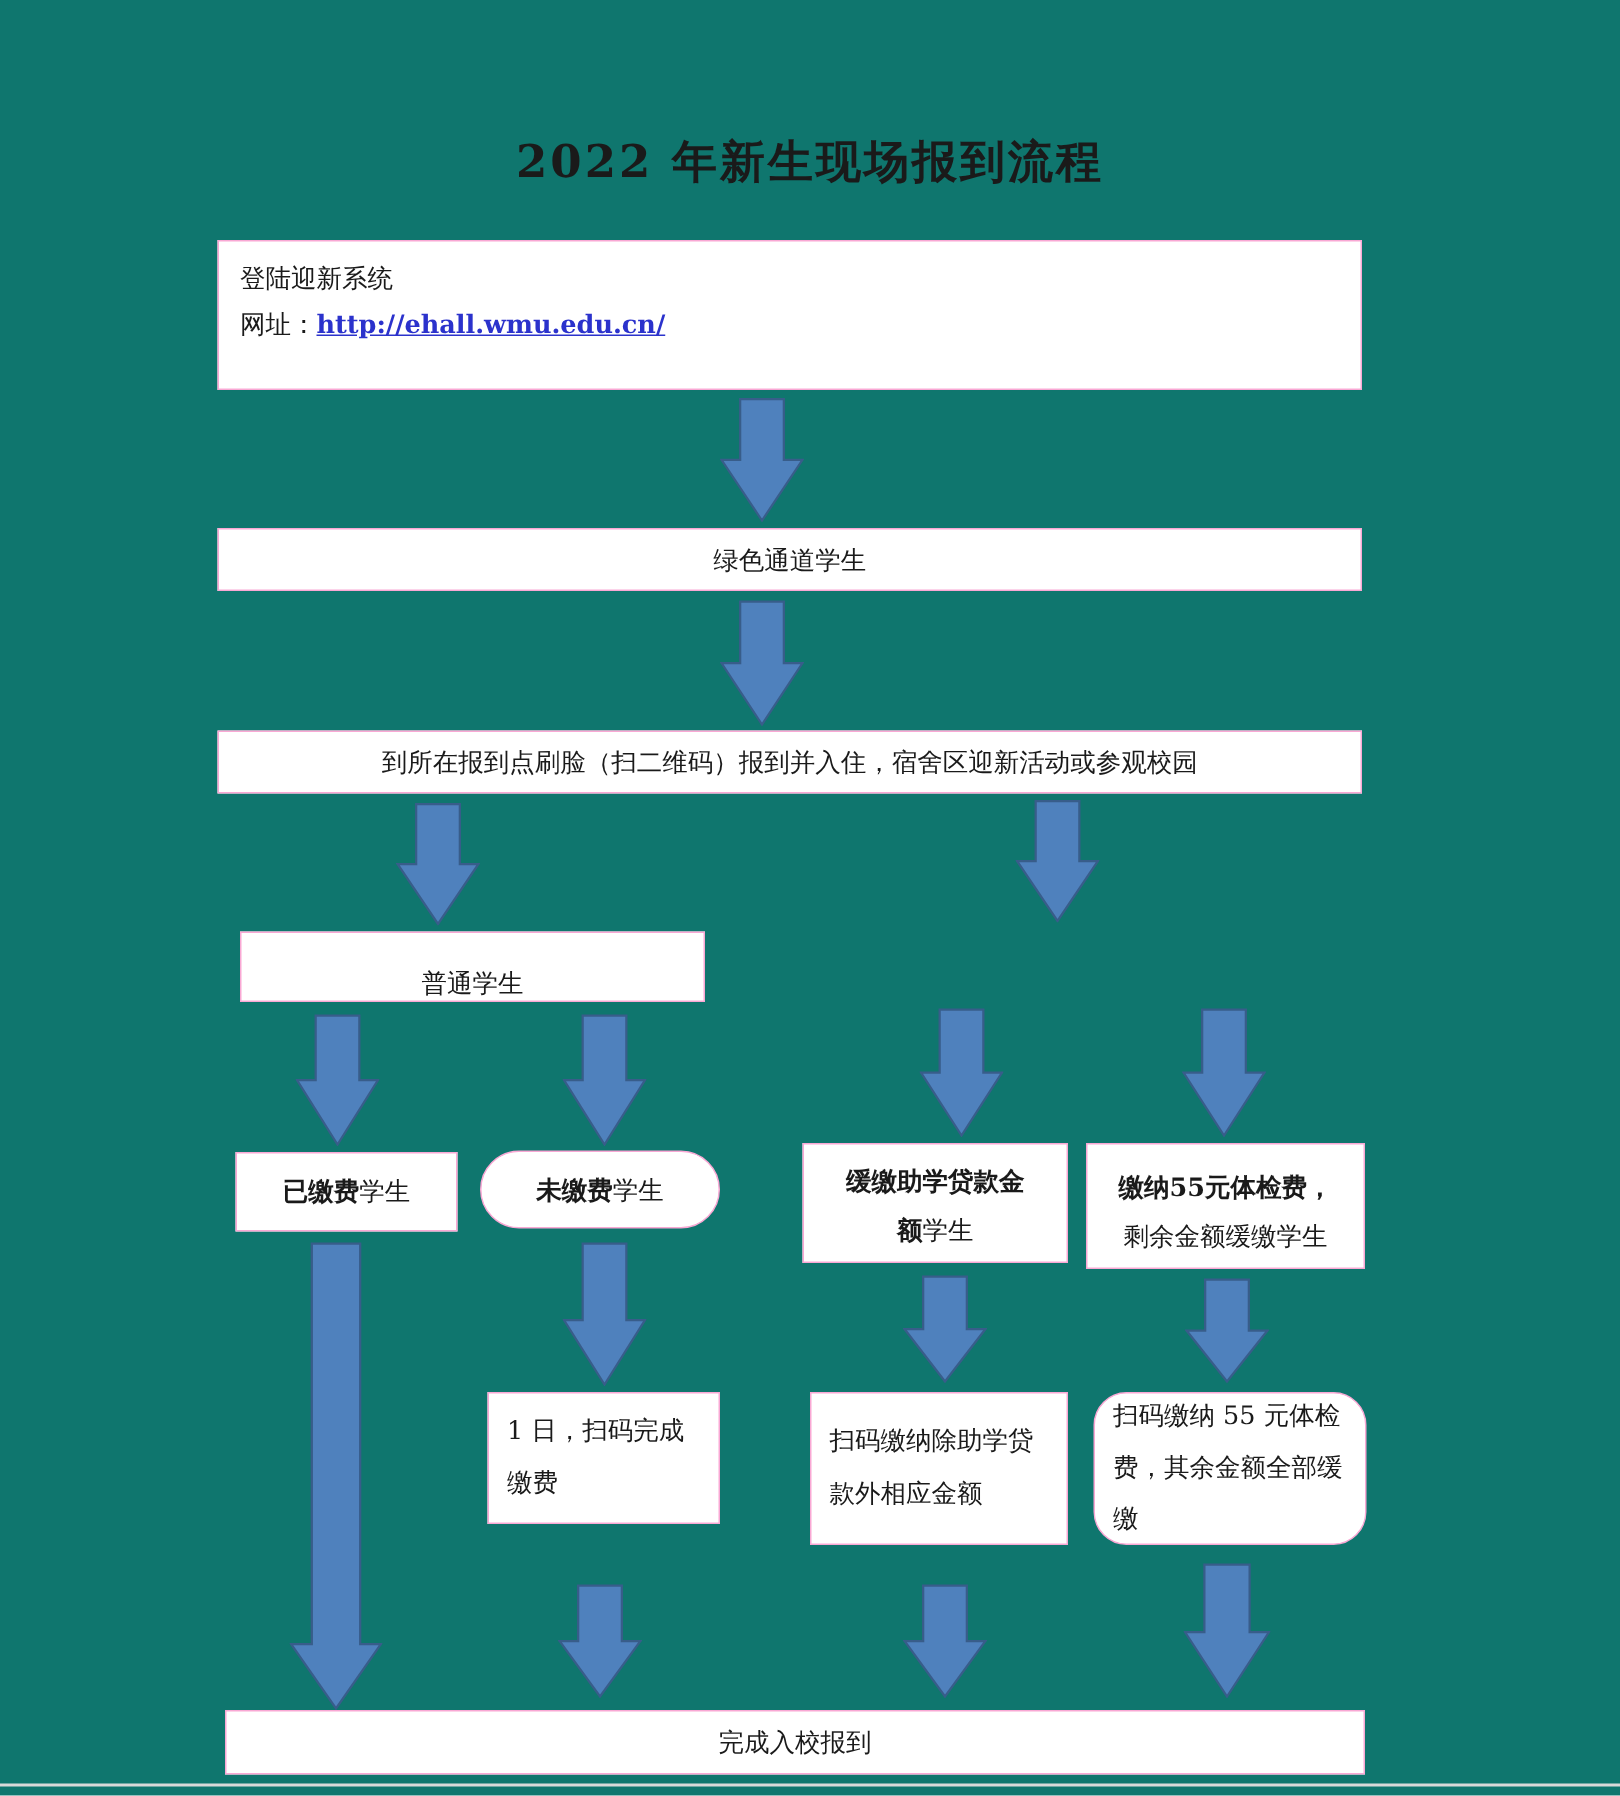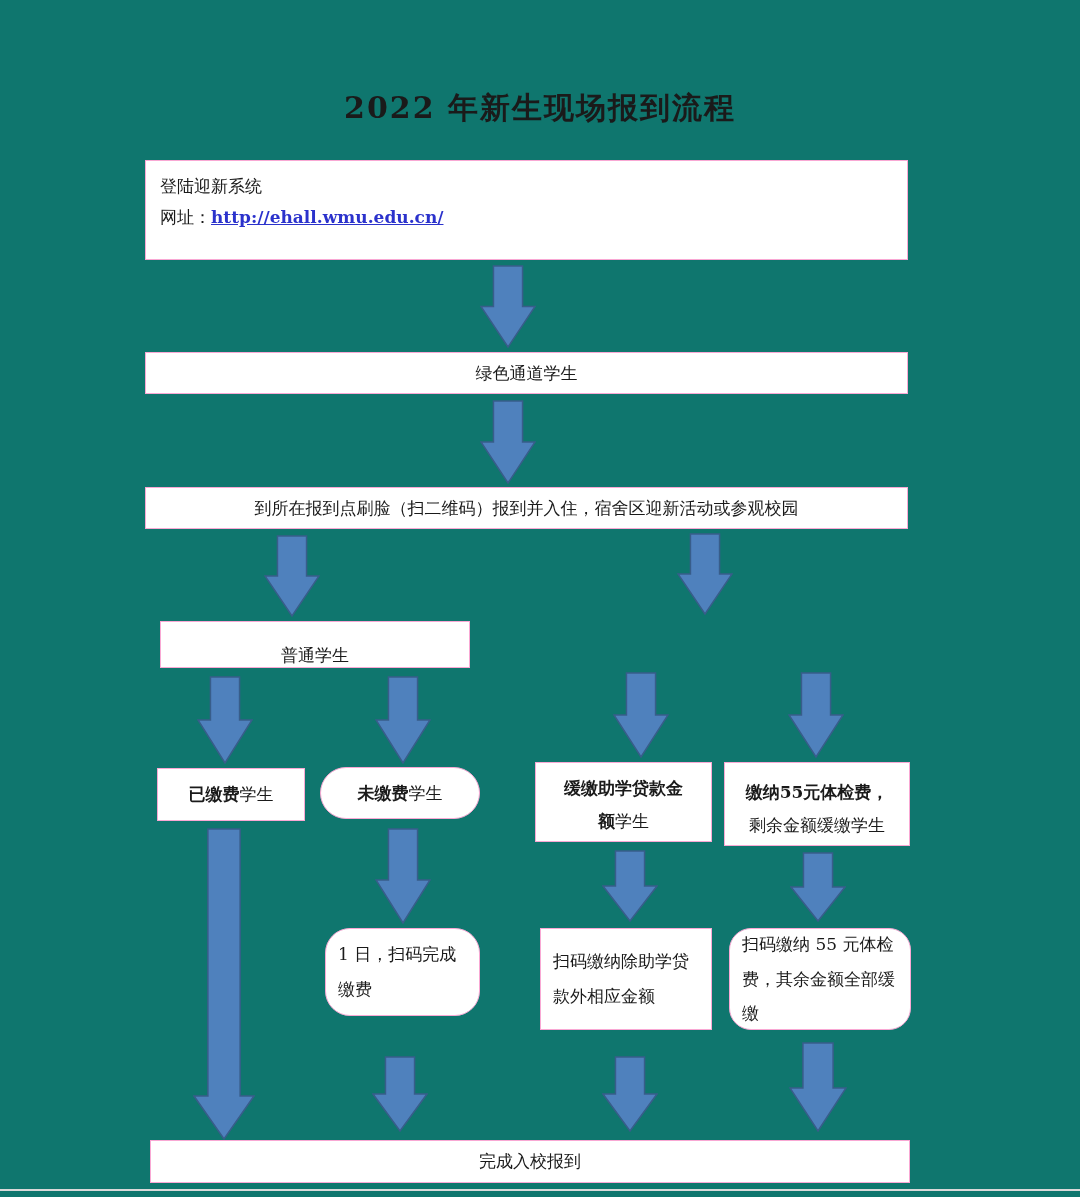--- a/index.html
+++ b/index.html
@@ -150,21 +150,21 @@
       <svg width="56" height="72" viewBox="0 0 56 72">
         <polygon points="13.44,1 42.56,1 42.56,36 55,36 28,71 1,36 13.44,36" fill="#4F81BD" stroke="#385D8A" stroke-width="1.5"></polygon>
       </svg>
     </div>
   <div class="block-arrow" style="left:790px;top:852px;width:56px;height:70px;">
       <svg width="56" height="70" viewBox="0 0 56 70">
         <polygon points="13.44,1 42.56,1 42.56,35 55,35 28,69 1,35 13.44,35" fill="#4F81BD" stroke="#385D8A" stroke-width="1.5"></polygon>
       </svg>
     </div>
 
-  <div class="box lefttext" style="left:325px;top:928px;width:155px;height:88px;padding:6px 12px;border-radius:25px;">
+  <div class="box lefttext" style="left:325px;top:928px;width:155px;height:88px;padding:6px 12px;">
     <span>1 日，扫码完成缴费</span>
   </div>
   <div class="box lefttext" style="left:540px;top:928px;width:172px;height:102px;padding:2px 12px;">
     <span>扫码缴纳除助学贷款外相应金额</span>
   </div>
   <div class="box lefttext" style="left:729px;top:928px;width:182px;height:102px;padding:6px 12px;border-radius:22px;">
     <span>扫码缴纳 55 元体检费，其余金额全部缓缴</span>
   </div>
 
   <div class="block-arrow" style="left:372px;top:1056px;width:56px;height:76px;">

